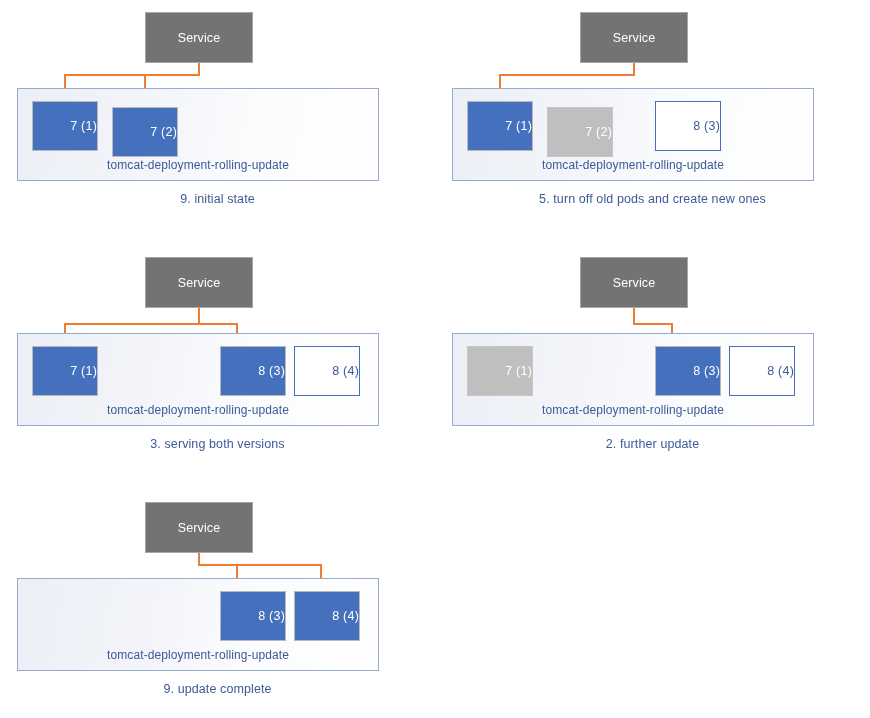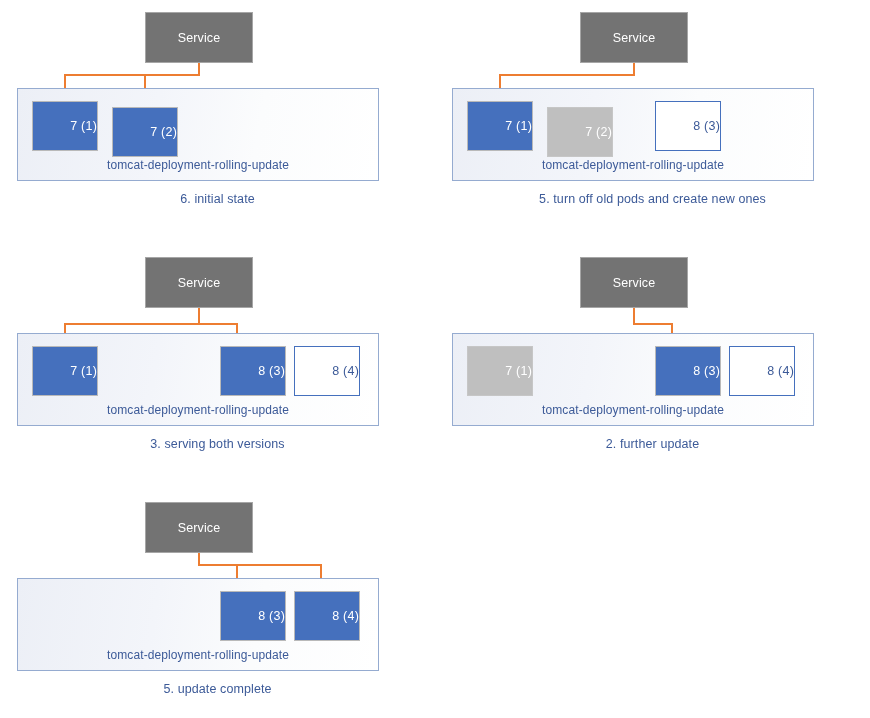--- a/index.html
+++ b/index.html
@@ -124,21 +124,21 @@
       <div class="deployment-label">tomcat-deployment-rolling-update</div>
     </div>
 
     <div class="pod active slot1">
       <span>7 (1)</span>
     </div>
     <div class="pod active slot2">
       <span>7 (2)</span>
     </div>
 
-    <div class="caption">6. initial state</div>
+    <div class="caption">9. initial state</div>
   </div>
 
   <div class="panel p2">
     <svg class="connector" viewBox="0 0 435 240">
       <defs>
         <marker id="ah2" markerWidth="9" markerHeight="9" refX="4.2" refY="7.4" orient="auto" markerUnits="userSpaceOnUse">
           <path d="M0,0 L8.4,0 L4.2,8.2 Z" fill="#ed7d31"></path>
         </marker>
       </defs>
       <path d="M199,63 L199,75 L65,75 L65,96" stroke="#ed7d31" stroke-width="2" fill="none" marker-end="url(#ah2)"></path>
@@ -247,16 +247,16 @@
       <div class="deployment-label">tomcat-deployment-rolling-update</div>
     </div>
 
     <div class="pod active slot3">
       <span>8 (3)</span>
     </div>
     <div class="pod active slot4">
       <span>8 (4)</span>
     </div>
 
-    <div class="caption">5. update complete</div>
+    <div class="caption">9. update complete</div>
   </div>
 
 </div>
 
 </body></html>

